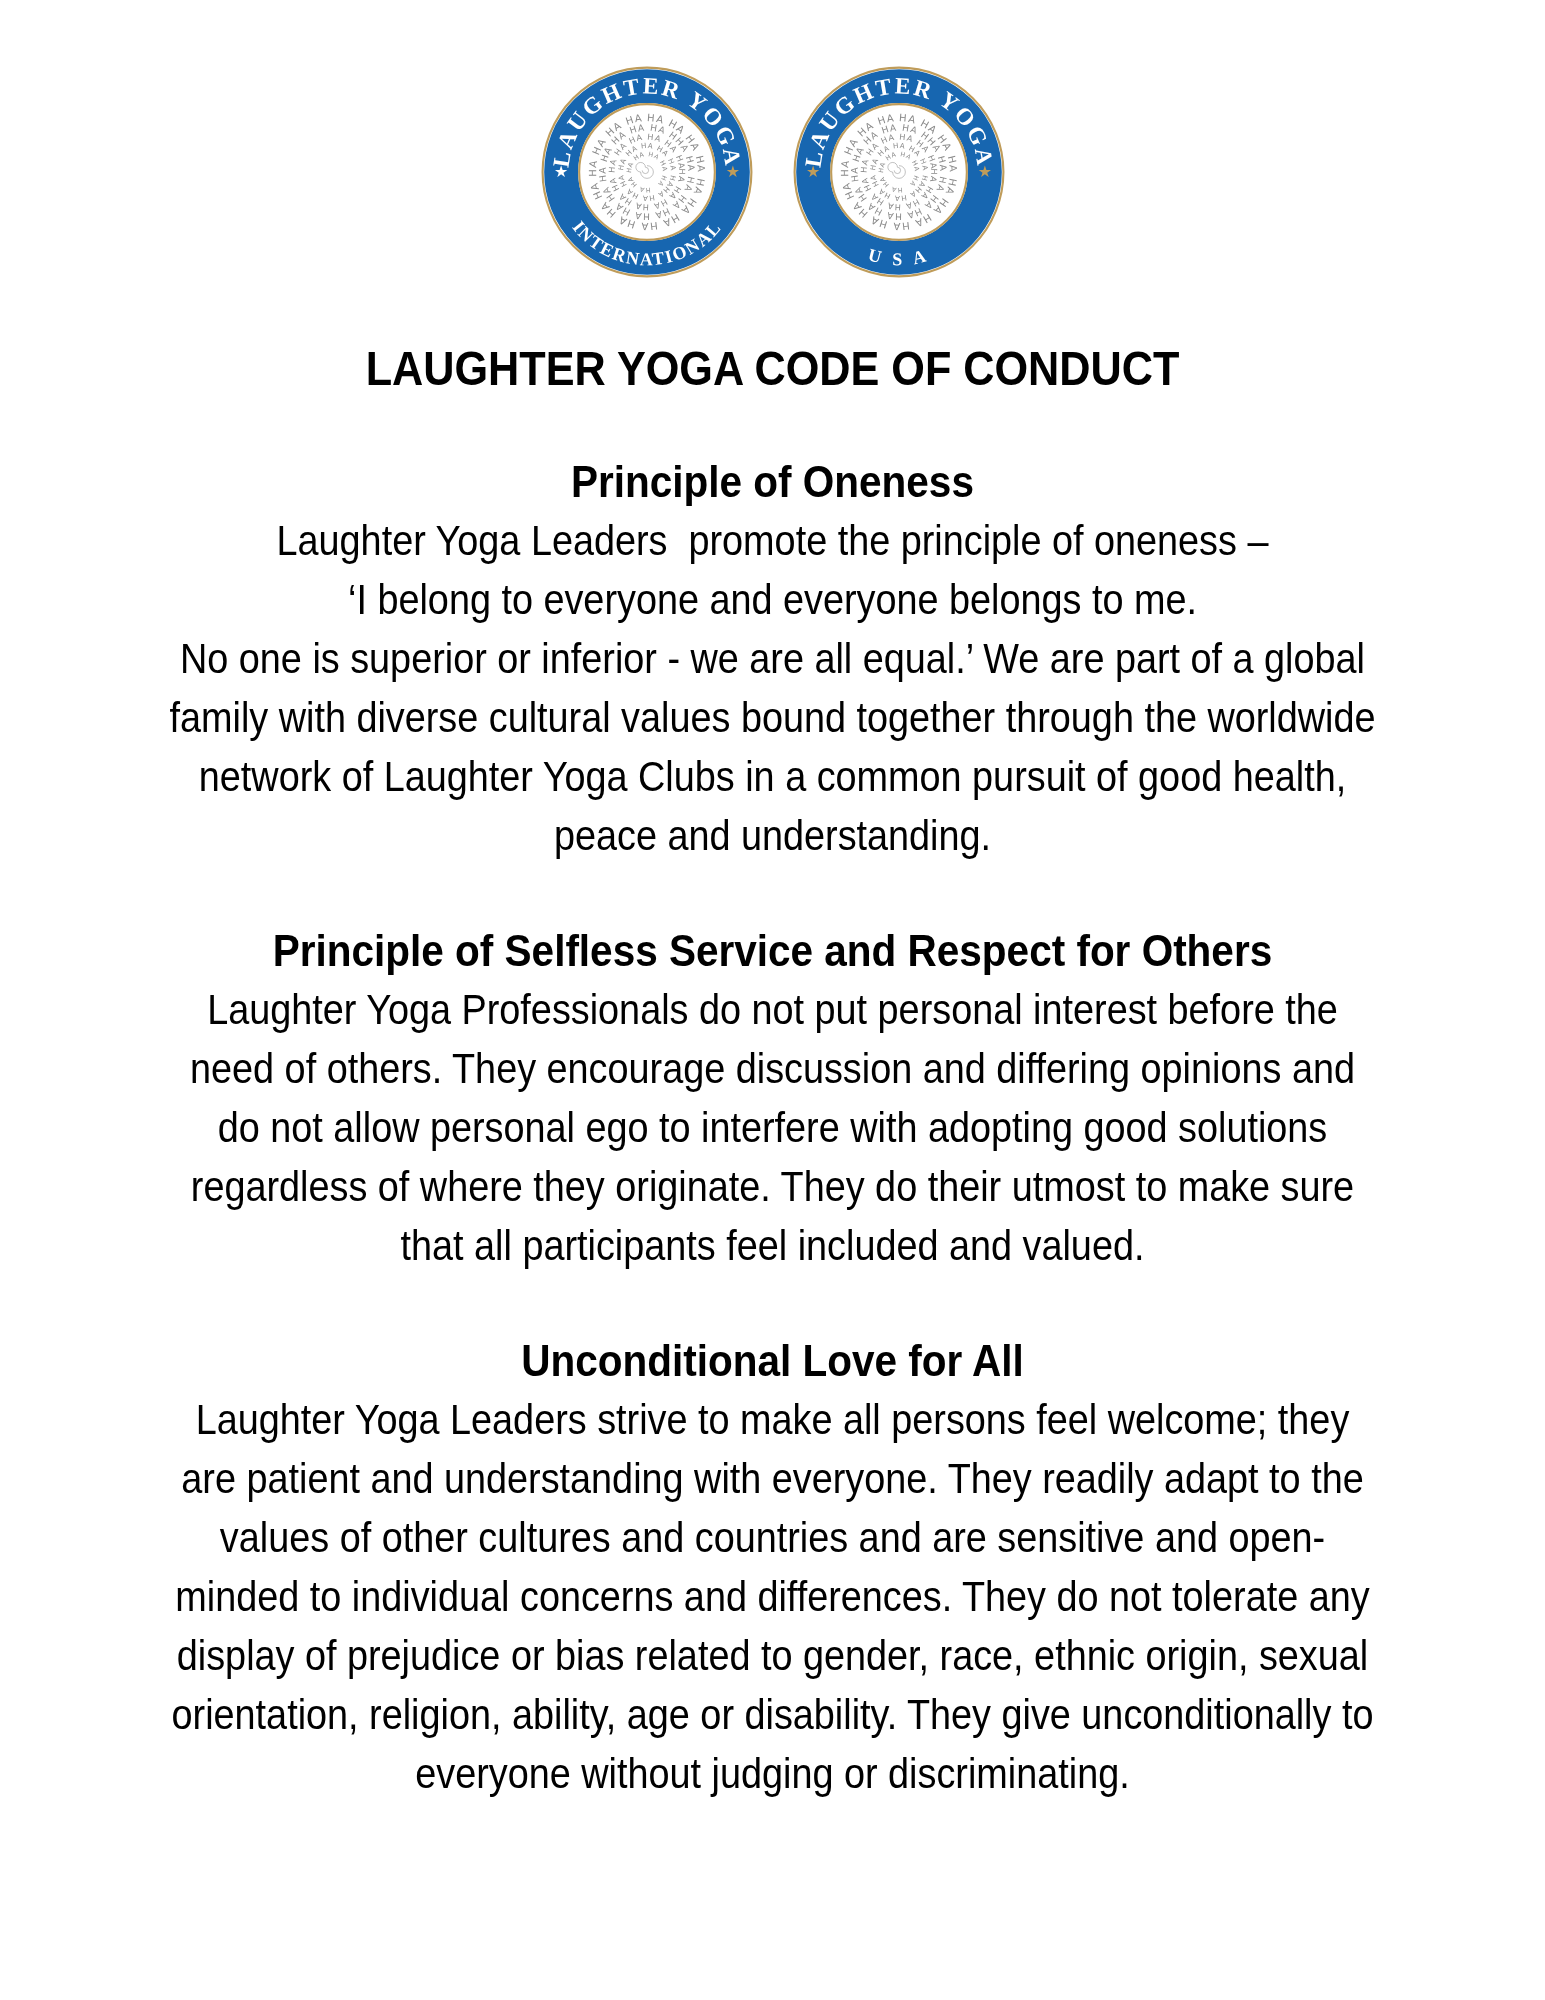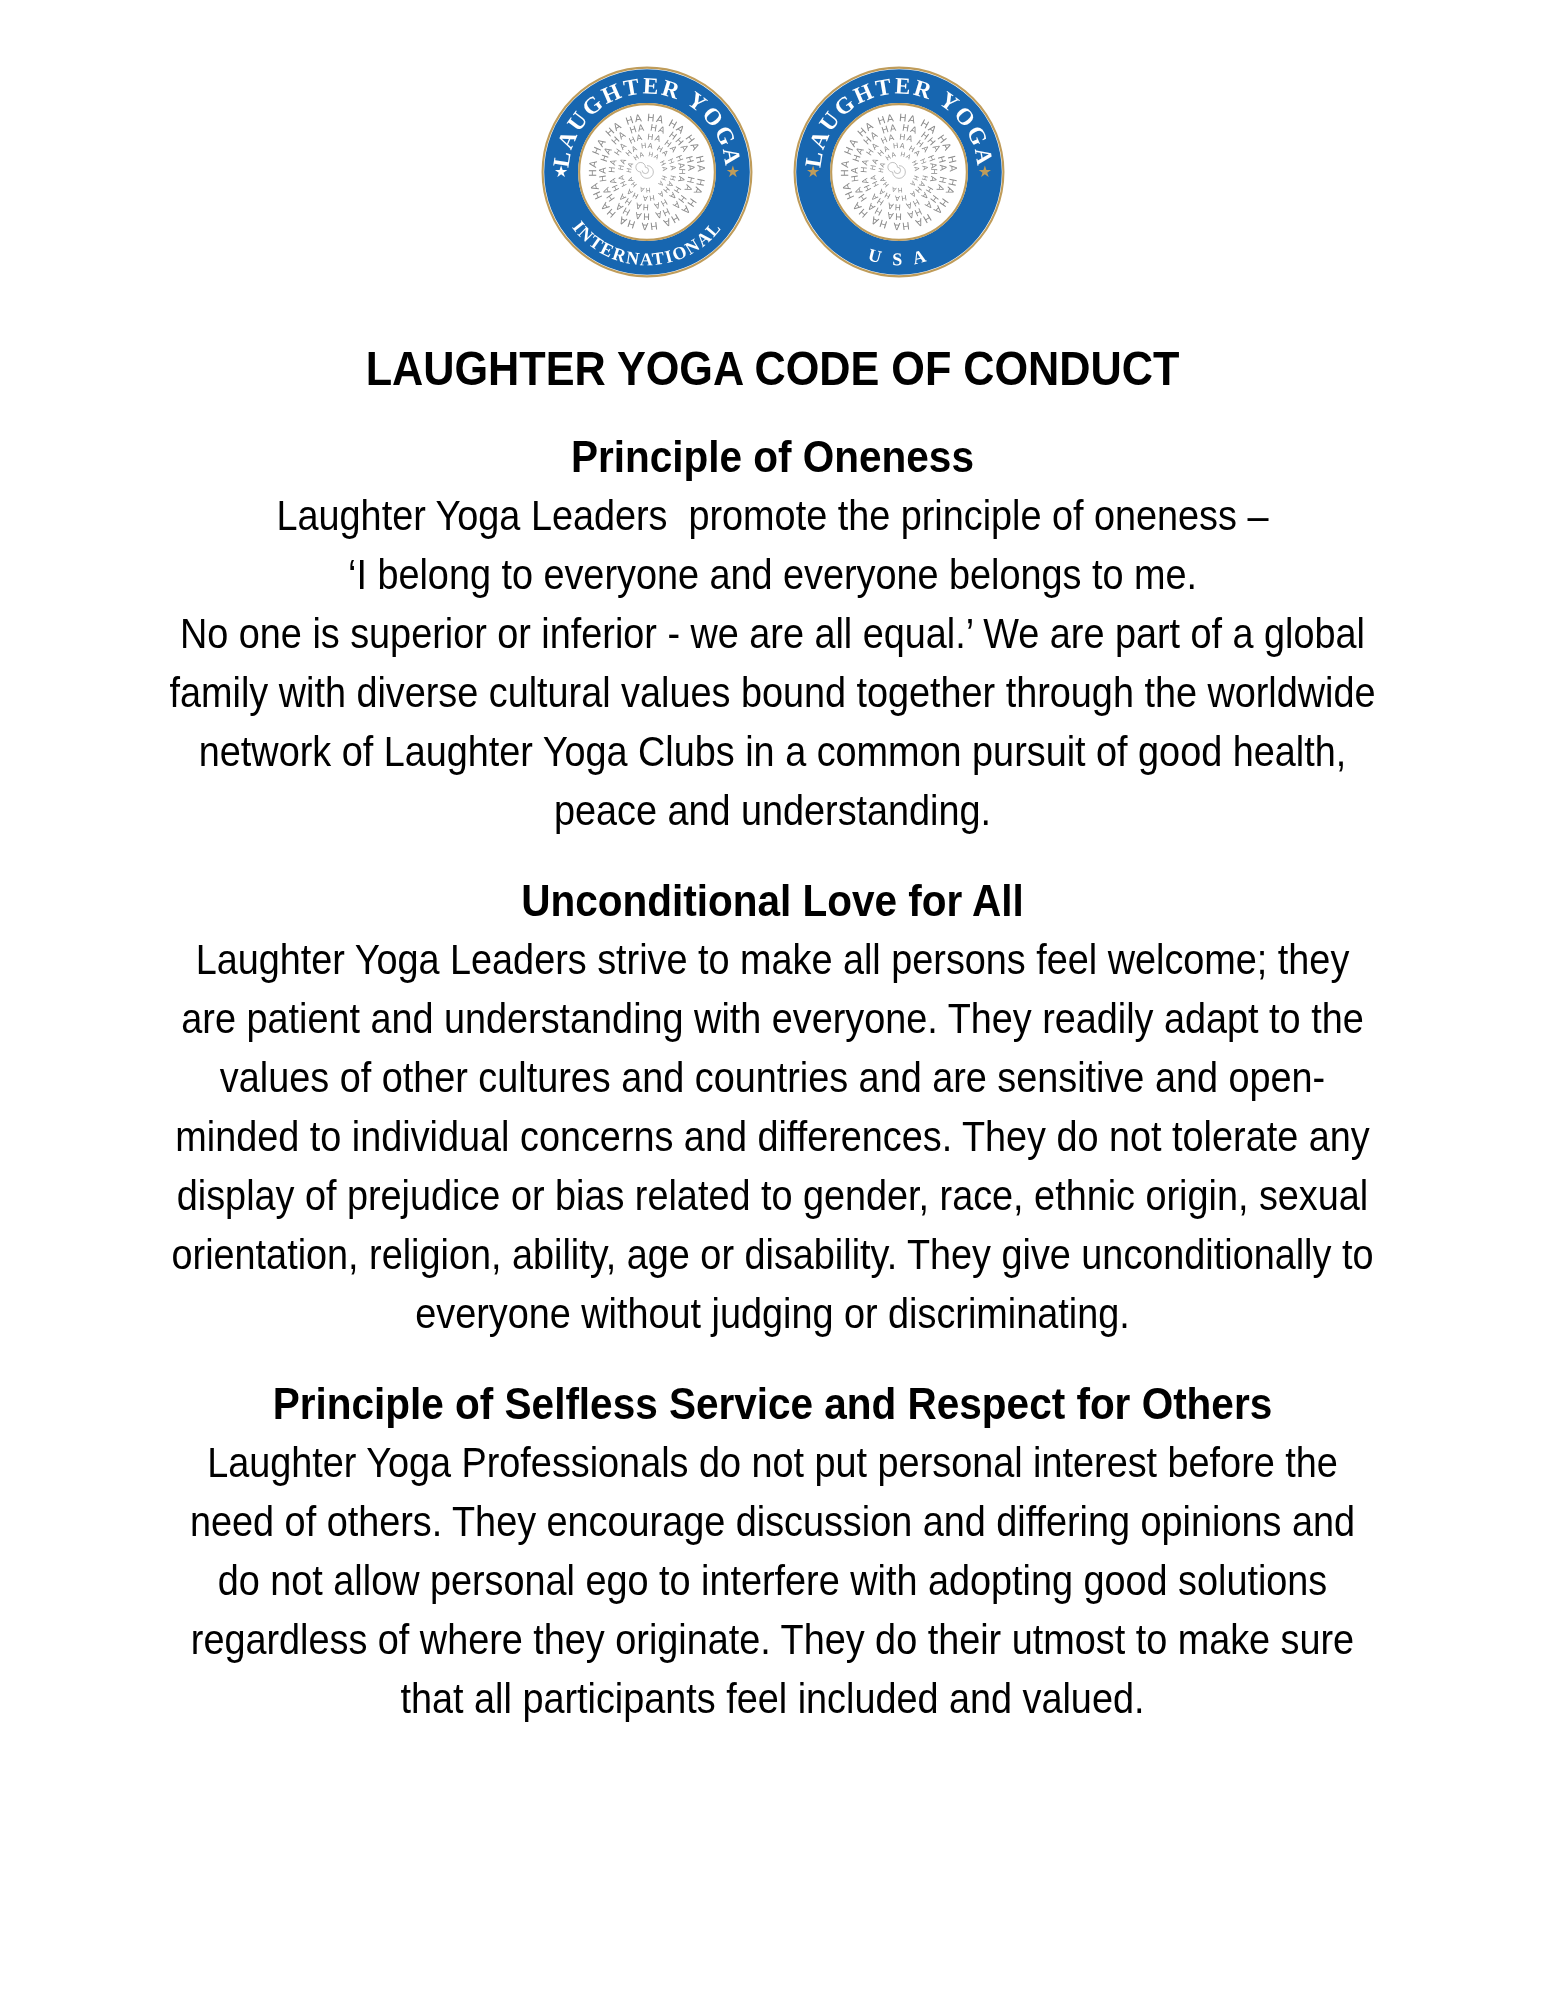--- a/index.html
+++ b/index.html
@@ -26,21 +26,21 @@
 
   .doc-title {
     margin: 64px 0 0 0;
     text-align: center;
     font-size: 48px;
     font-weight: bold;
     line-height: 54px;
     letter-spacing: 0px;
     white-space: pre-wrap;
   }
-  .section { margin-top: 31px; }
+  .section { margin-top: 56px; }
   .section-heading {
     text-align: center;
     font-size: 45px;
     font-weight: bold;
     line-height: 59px;
     white-space: pre-wrap;
   }
   .body-line {
     text-align: center;
     font-size: 42px;
@@ -146,37 +146,37 @@
           <div class="body-line cx">Laughter Yoga Leaders  promote the principle of oneness –</div>
           <div class="body-line cx">‘I belong to everyone and everyone belongs to me.</div>
           <div class="body-line cx">No one is superior or inferior - we are all equal.’ We are part of a global</div>
           <div class="body-line cx">family with diverse cultural values bound together through the worldwide</div>
           <div class="body-line cx">network of Laughter Yoga Clubs in a common pursuit of good health,</div>
           <div class="body-line cx">peace and understanding.</div>
         </div>
     </div>
 
     <div class="section">
+      <div class="section-heading cx">Principle of Selfless Service and Respect for Others</div>
+      <div>
+          <div class="body-line cx">Laughter Yoga Professionals do not put personal interest before the</div>
+          <div class="body-line cx">need of others. They encourage discussion and differing opinions and</div>
+          <div class="body-line cx">do not allow personal ego to interfere with adopting good solutions</div>
+          <div class="body-line cx">regardless of where they originate. They do their utmost to make sure</div>
+          <div class="body-line cx">that all participants feel included and valued.</div>
+        </div>
+    </div>
+
+    <div class="section">
       <div class="section-heading cx">Unconditional Love for All</div>
       <div>
           <div class="body-line cx">Laughter Yoga Leaders strive to make all persons feel welcome; they</div>
           <div class="body-line cx">are patient and understanding with everyone. They readily adapt to the</div>
           <div class="body-line cx">values of other cultures and countries and are sensitive and open-</div>
           <div class="body-line cx">minded to individual concerns and differences. They do not tolerate any</div>
           <div class="body-line cx">display of prejudice or bias related to gender, race, ethnic origin, sexual</div>
           <div class="body-line cx">orientation, religion, ability, age or disability. They give unconditionally to</div>
           <div class="body-line cx">everyone without judging or discriminating.</div>
         </div>
     </div>
-
-    <div class="section">
-      <div class="section-heading cx">Principle of Selfless Service and Respect for Others</div>
-      <div>
-          <div class="body-line cx">Laughter Yoga Professionals do not put personal interest before the</div>
-          <div class="body-line cx">need of others. They encourage discussion and differing opinions and</div>
-          <div class="body-line cx">do not allow personal ego to interfere with adopting good solutions</div>
-          <div class="body-line cx">regardless of where they originate. They do their utmost to make sure</div>
-          <div class="body-line cx">that all participants feel included and valued.</div>
-        </div>
-    </div>
   </div>
 
 </div>
 
 </body></html>

